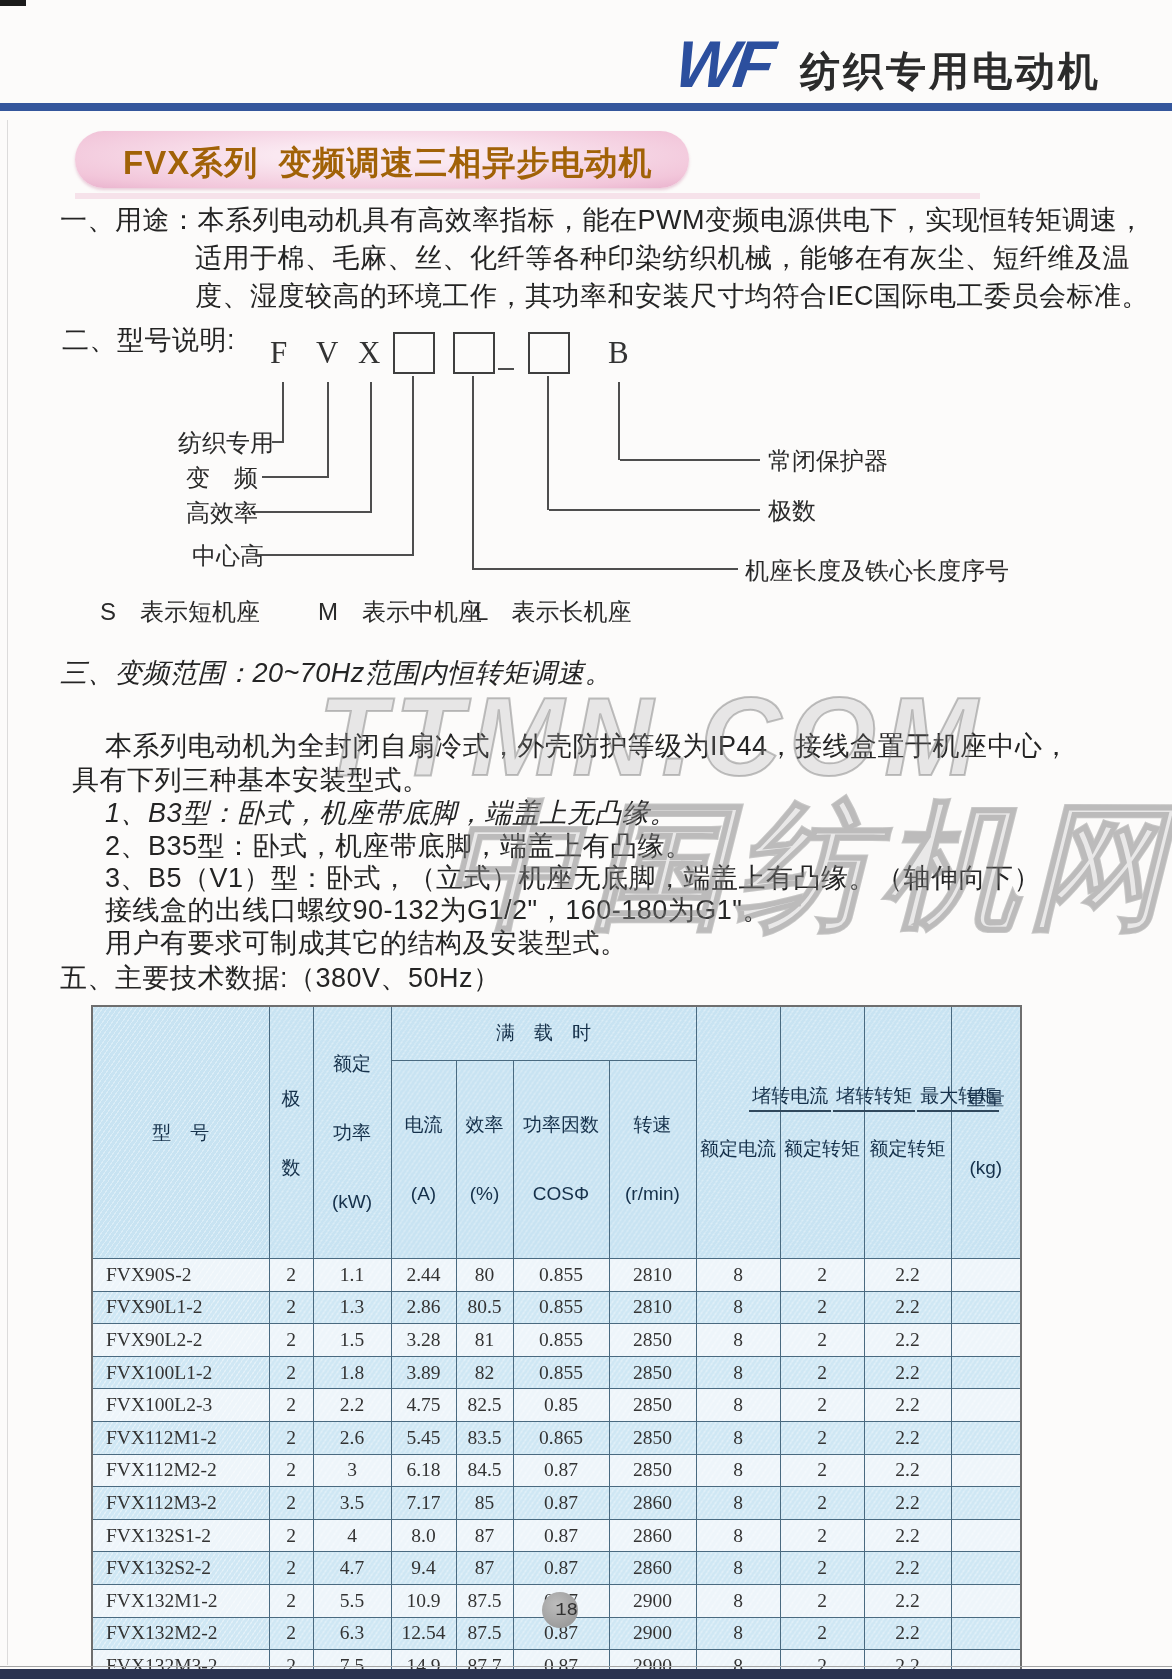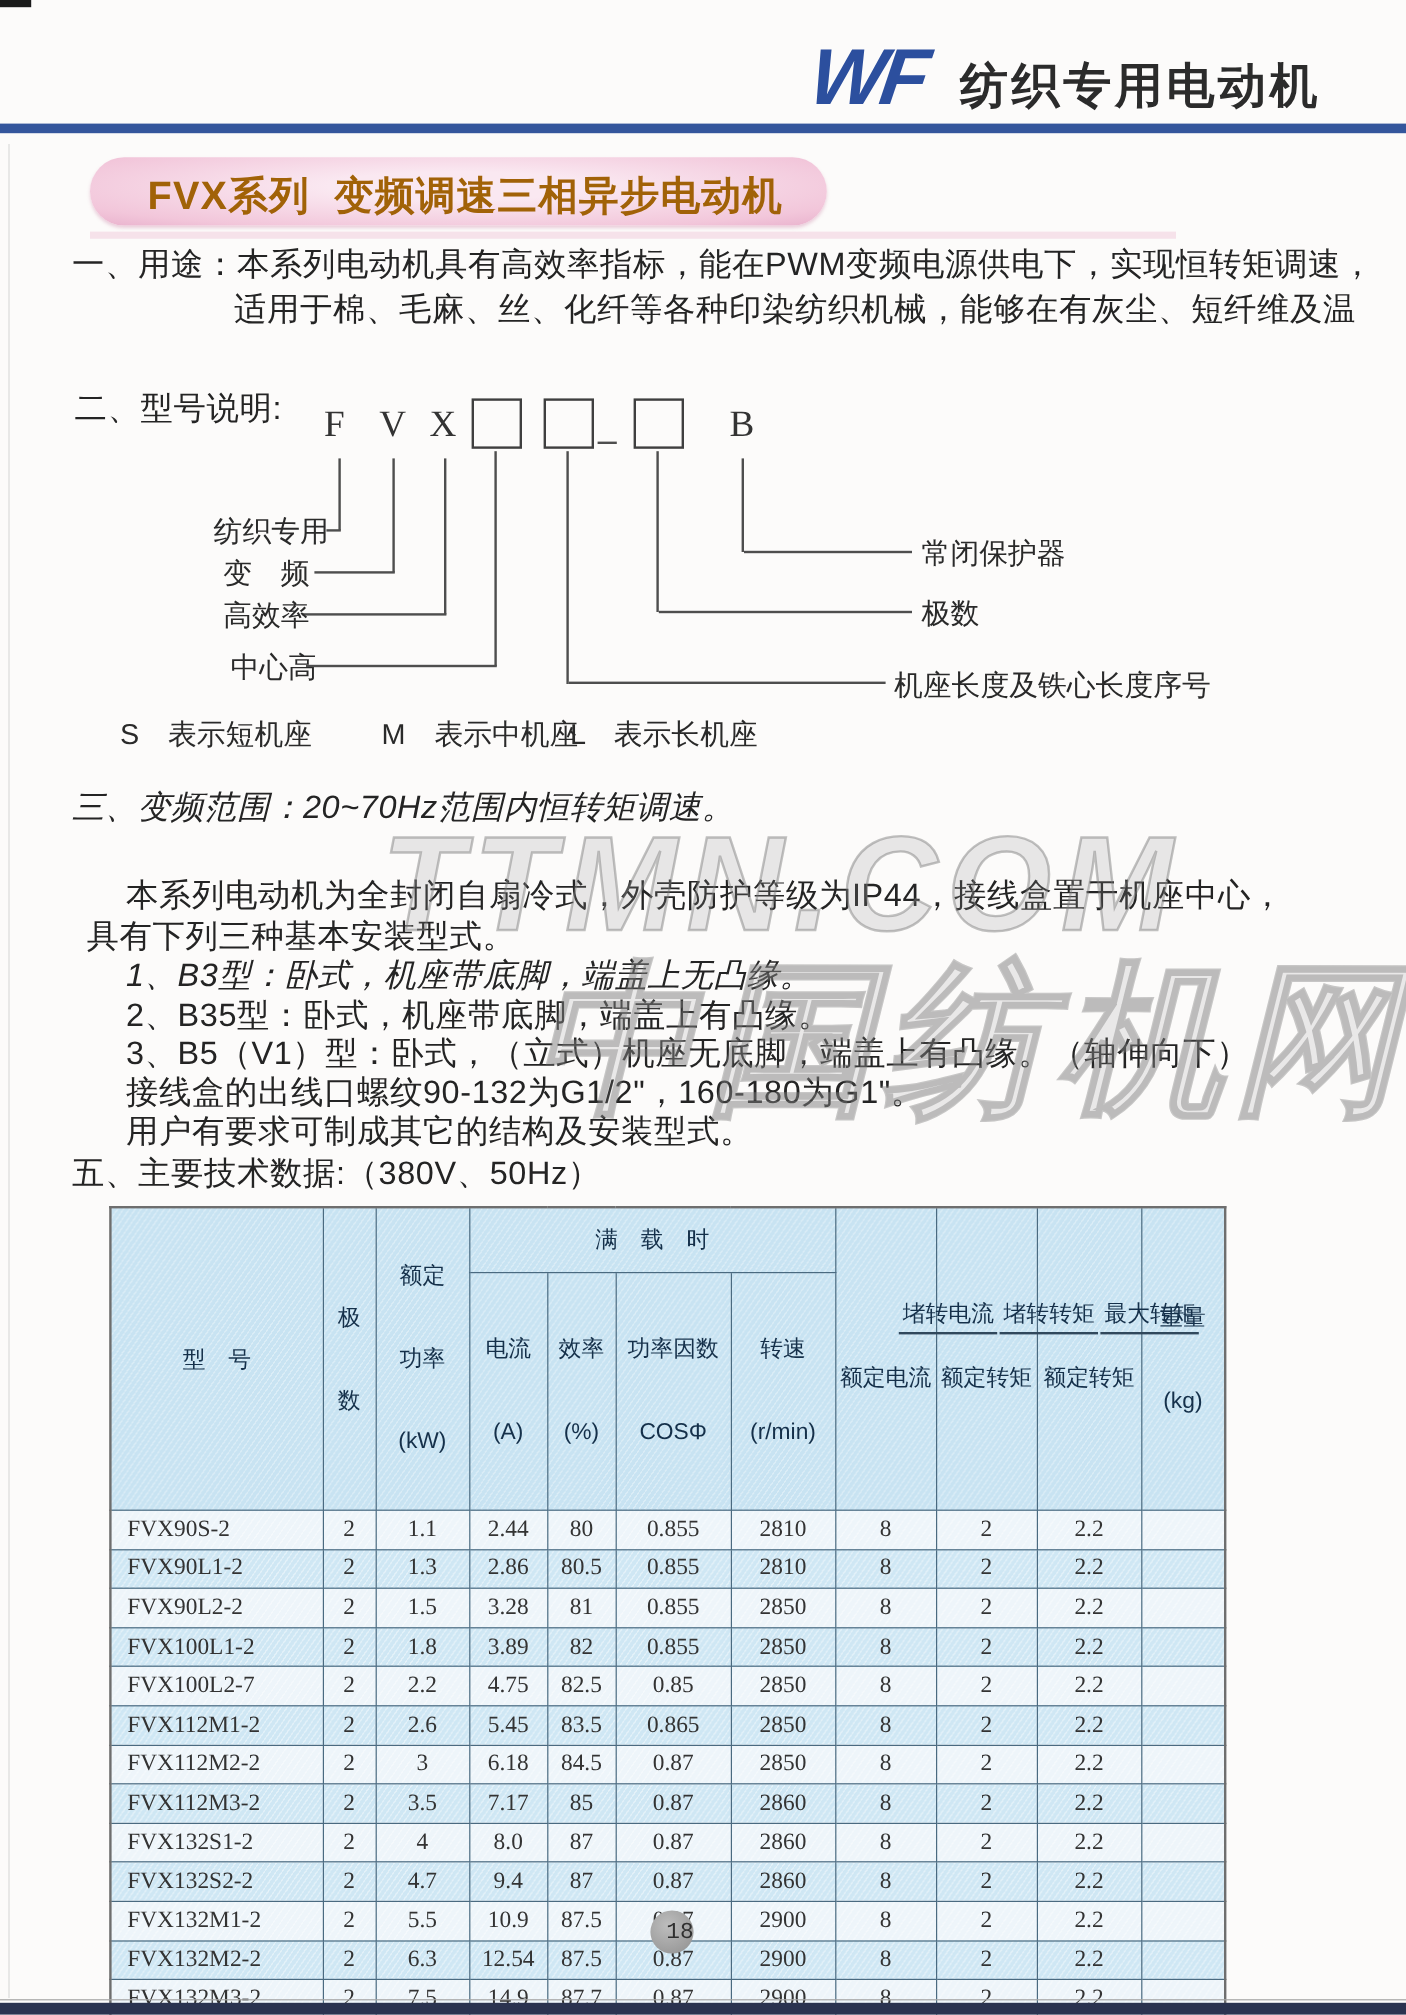--- a/index.html
+++ b/index.html
@@ -72,20 +72,21 @@
   <div class="brand">纺织专用电动机</div>
   <div class="top-rule"></div>
   <div class="left-edge"></div>
 
   <div class="pill"></div>
   <div class="pill-text">FVX系列  变频调速三相异步电动机</div>
   <div class="pink-smudge"></div>
 
   <div class="txt" style="left:195px;top:240px;">适用于棉、毛麻、丝、化纤等各种印染纺织机械，能够在有灰尘、短纤维及温</div>
   <div class="txt" style="left:60px;top:202px;">一、用途：本系列电动机具有高效率指标，能在PWM变频电源供电下，实现恒转矩调速，</div>
+  <div class="txt" style="left:195px;top:278px;">度、湿度较高的环境工作，其功率和安装尺寸均符合IEC国际电工委员会标准。</div>
 
   <div class="txt" style="left:62px;top:322px;">二、型号说明:</div>
 
   <span class="code-letter" style="left:270px;top:335px;">F</span>
   <span class="code-letter" style="left:316px;top:335px;">V</span>
   <span class="code-letter" style="left:358px;top:335px;">X</span>
   <div class="code-box" style="left:393px;top:332px;"></div>
   <div class="code-box" style="left:453px;top:332px;"></div>
   <div class="dline" style="left:498px;top:368px;width:16px;height:2px;"></div>
   <div class="code-box" style="left:528px;top:332px;"></div>
@@ -241,21 +242,21 @@
           <td>3.89</td>
           <td>82</td>
           <td>0.855</td>
           <td>2850</td>
           <td>8</td>
           <td>2</td>
           <td>2.2</td>
           <td></td>
         </tr>
         <tr class="norm">
-          <td class="model">FVX100L2-7</td>
+          <td class="model">FVX100L2-3</td>
           <td>2</td>
           <td>2.2</td>
           <td>4.75</td>
           <td>82.5</td>
           <td>0.85</td>
           <td>2850</td>
           <td>8</td>
           <td>2</td>
           <td>2.2</td>
           <td></td>

